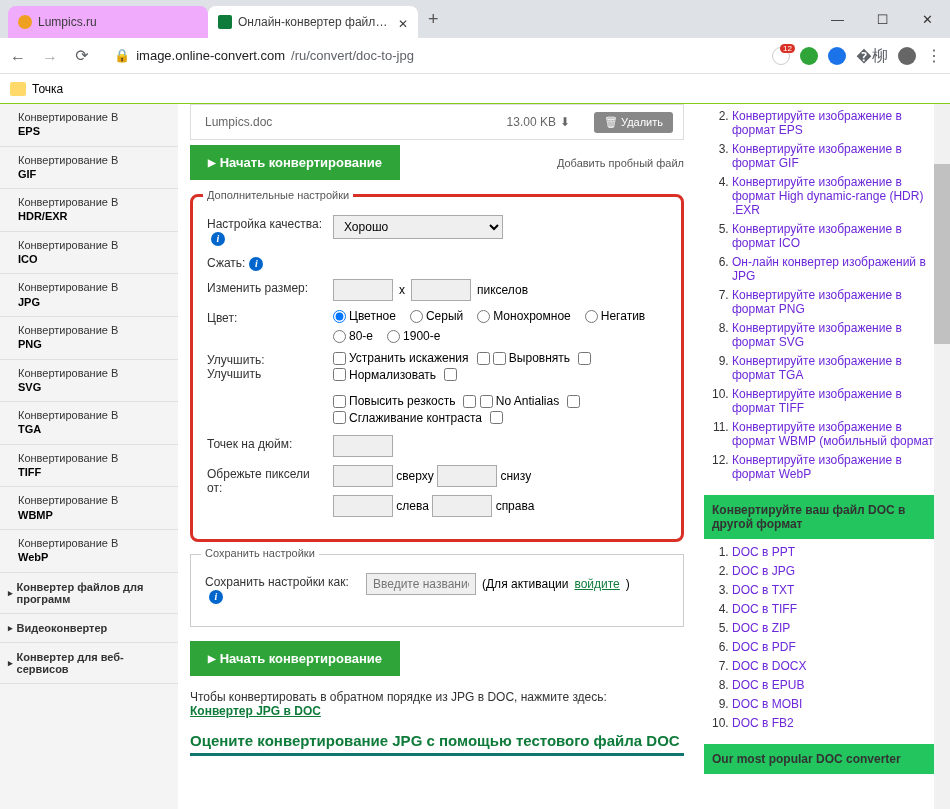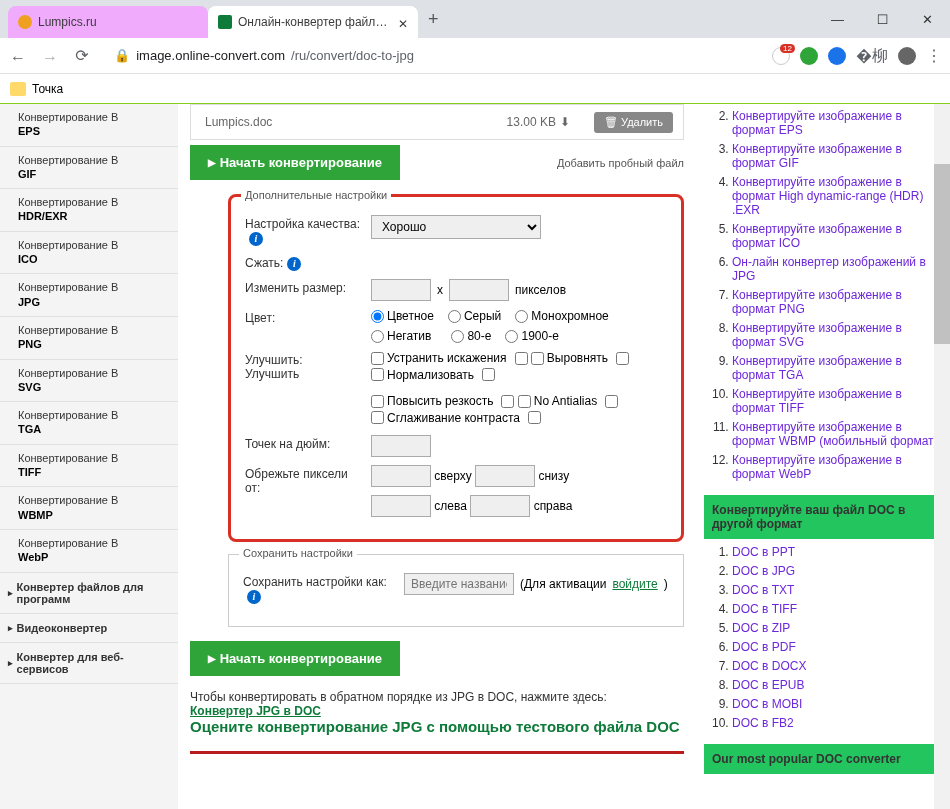--- a/index.html
+++ b/index.html
@@ -34,34 +34,34 @@
 .sidebar .catitem::before { content:'▸'; font-size:9px; }
 .main { flex:1; padding:0 12px 12px 12px; overflow:hidden; }
 .filebox { border:1px solid #ddd; display:flex; align-items:center; font-size:12px; color:#666; margin-bottom:5px; }
 .filebox .fname { flex:1; padding:10px 14px; }
 .filebox .fsize { padding:10px 14px; display:flex; align-items:flex-end; gap:4px; }
 .filebox .del { padding:6px 10px; }
 .delbtn { background:#888; color:#fff; border:none; padding:4px 10px; border-radius:3px; font-size:11px; cursor:pointer; display:flex; align-items:center; gap:3px; }
 .greenbtn { background:#2fa438; color:#fff; border:none; padding:10px 18px; font-size:13px; font-weight:bold; cursor:pointer; display:inline-flex; align-items:center; gap:4px; }
 .greenbtn::before { content:'▶'; font-size:10px; }
 .addfile { font-size:11px; color:#555; float:right; margin-top:12px; }
-.fieldset { border:3px solid #d93025; border-radius:8px; margin-top:14px; padding:10px 14px 14px 14px; position:relative;margin-left:38px; }
+.fieldset { border:3px solid #d93025; border-radius:8px; margin-top:14px; padding:10px 14px 14px 14px; position:relative; }
 .fieldset.normal { border:1px solid #ccc; border-radius:0; }
 .legend { font-size:11px; color:#555; padding:0 4px; background:#fff; position:absolute; top:-8px; left:10px; }
 .row { display:flex; align-items:flex-start; margin:8px 0; font-size:12px;gap:6px; }
 .row .rlabel { width:120px; color:#333; padding-top:2px; }
 .row .rcontrol { flex:1; display:flex; align-items:center; gap:6px; flex-wrap:wrap; }
 .info { display:inline-block; width:14px; height:14px; background:#0066cc; color:#fff; border-radius:50%; font-size:10px; text-align:center; line-height:14px; font-weight:bold; margin-left:4px; font-style:italic; font-family:serif; }
 select,input[type=text] { border:1px solid #aaa; padding:3px 6px; font-size:12px; background:#efefef; }
 select { min-width:85px; }
 input[type=text].small { width:60px; }
 .radio-label,.check-label { font-size:12px; display:inline-flex; align-items:center; gap:3px; margin-right:8px; }
 .backtxt { font-size:12px; margin-top:14px; color:#333; }
 .backtxt a { color:#0e7b3a; font-weight:bold; text-decoration:underline; }
-.h2green { font-size:15px; font-weight:bold; color:#0e7b3a; margin-top:0; border-bottom:3px solid #b91c1c; padding-bottom:16px; }
+.h2green { font-size:15px; font-weight:bold; color:#0e7b3a; margin-top:14px; border-bottom:3px solid #0f766e; padding-bottom:4px; }
 .rightbar { width:254px; padding:0 8px; font-size:12px; overflow:hidden; }
 .rightbar ol { padding-left:28px; }
 .rightbar ol li { margin:5px 0; color:#333; }
 .rightbar ol li a { color:#6d28d9; text-decoration:none; }
 .rightbar .boxhead { background:#22c55e; padding:8px; font-size:12px; font-weight:bold; color:#333; margin-top:14px; margin-bottom:6px; }
 .scrollbar { width:16px; background:#f1f1f1; position:absolute; right:0; top:104px; bottom:0; }
 .scrollthumb { width:16px; height:180px; background:#c1c1c1; position:absolute; top:60px; }
 .linklike { color:#0e7b3a; text-decoration:underline; }
 </style>
 </head>

